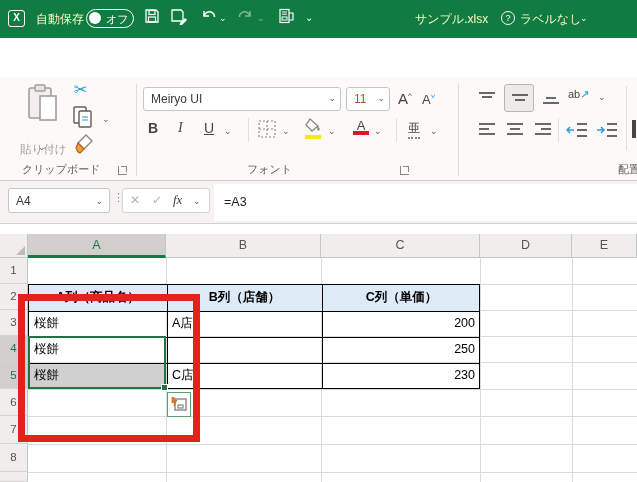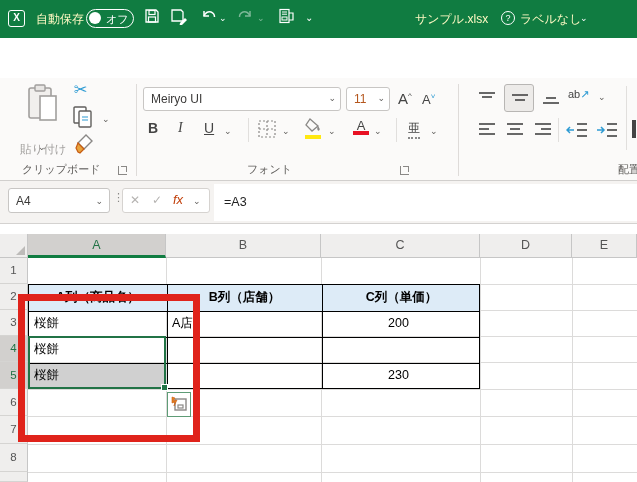--- a/index.html
+++ b/index.html
@@ -56,21 +56,21 @@
   .rowhead { position:absolute; left:0; width:28px; background:#EFEEED; border-right:1px solid #C6C6C6; border-bottom:1px solid #D5D4D2; font-size:11.5px; color:#555; text-align:center; z-index:2; }
   .rowhead.sel { background:#D2D0CE; color:#217346; }
   .vgrid { position:absolute; width:1px; background:#DCDBDA; z-index:1; }
   .hgrid { position:absolute; height:1px; background:#DCDBDA; z-index:1; }
   .tablebox { position:absolute; left:28px; top:59px; width:452px; height:105px; border:1.5px solid #000; z-index:10; }
   .tline-v { position:absolute; top:0; bottom:0; width:1px; background:#000; }
   .tline-h { position:absolute; left:0; right:0; height:1px; background:#000; }
   .hdrfill { position:absolute; left:0; top:0; width:100%; height:26px; background:#DDEBF7; }
   .tcell { position:absolute; height:26px; font-size:12.5px; color:#000; line-height:25px; white-space:nowrap; overflow:hidden; }
   .tcell.hdr { font-weight:bold; text-align:center; }
-  .tcell.num { text-align:center; }
+  .tcell.num { text-align:right; }
   .graycell { position:absolute; background:#D0D0D0; z-index:8; }
   .selbox { position:absolute; left:28px; top:111px; width:138px; height:53px; border:2px solid #217346; z-index:18; }
   .handle { position:absolute; right:-4px; bottom:-4px; width:7px; height:7px; background:#217346; border:1px solid #fff; }
   .autofill { position:absolute; left:167px; top:167px; width:24px; height:25px; background:#fff; border:1px solid #5E9C76; z-index:20; }
   .redrect { position:absolute; left:18px; top:69px; width:182px; height:148px; border:7px solid #E0231B; z-index:30; }
 </style>
 </head>
 <body>
 
 <div class="screen">
@@ -234,21 +234,21 @@
 
   <div class="fbar">
     <div class="namebox">
       <span class="abs" style="left:7px;top:5px;">A4</span>
       <span class="abs gray-dd" style="right:6px;top:7px;">⌄</span>
     </div>
     <span class="abs" style="left:113px;top:10px;font-size:11px;color:#8A8886;">⋮</span>
     <div class="fx-cluster">
       <span class="abs" style="left:7px;top:4px;font-size:12px;color:#B5B3B1;">✕</span>
       <span class="abs" style="left:29px;top:4px;font-size:12px;color:#B5B3B1;">✓</span>
-      <span class="abs" style="left:50px;top:3px;font-size:13px;font-style:italic;font-family:Liberation Sans, sans-serif;color:#c2410c;">fx</span>
+      <span class="abs" style="left:50px;top:3px;font-size:13px;font-style:italic;font-family:Liberation Serif, serif;color:#404040;">fx</span>
       <span class="abs gray-dd" style="left:70px;top:7px;">⌄</span>
     </div>
     <div class="finput">
       <span class="abs" style="left:10px;top:11px;">=A3</span>
     </div>
   </div>
 
   <div class="sheet">
 
     <div class="abs" style="left:0;top:9px;width:28px;height:24px;background:#EFEEED;border-right:1px solid #C6C6C6;border-bottom:1px solid #C6C6C6;z-index:2;">
@@ -295,22 +295,24 @@
 
       <div class="tcell hdr" style="left:0;top:0;width:138px;">A列（商品名）</div>
       <div class="tcell hdr" style="left:293px;top:0;width:159px;">C列（単価）</div>
       <div class="tcell hdr" style="left:138px;top:0;width:155px;">B列（店舗）</div>
 
       <div class="tcell" style="left:5px;top:26px;width:130px;">桜餅</div>
       <div class="tcell" style="left:143px;top:26px;width:147px;">A店</div>
       <div class="tcell num" style="left:293px;top:26px;width:153px;">200</div>
 
       <div class="tcell" style="left:5px;top:52px;width:130px;">桜餅</div>
+      <div class="tcell num" style="left:293px;top:52px;width:153px;">250</div>
 
       <div class="tcell" style="left:5px;top:78px;width:130px;">桜餅</div>
+      <div class="tcell" style="left:143px;top:78px;width:147px;">C店</div>
       <div class="tcell num" style="left:293px;top:78px;width:153px;">230</div>
     </div>
 
     <div class="selbox">
       <div class="handle"></div>
     </div>
 
     <div class="autofill">
       <svg width="22" height="23" viewBox="0 0 22 23">
         <rect x="7" y="6" width="11" height="11" fill="none" stroke="#8A8886" stroke-width="1.4"></rect>

